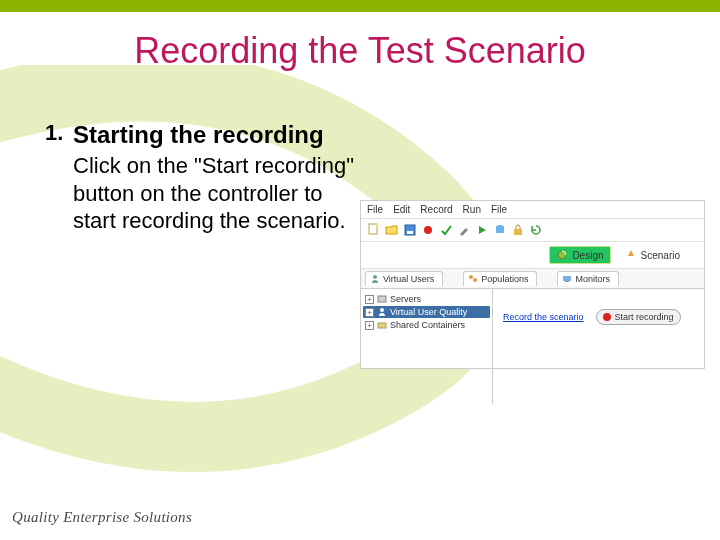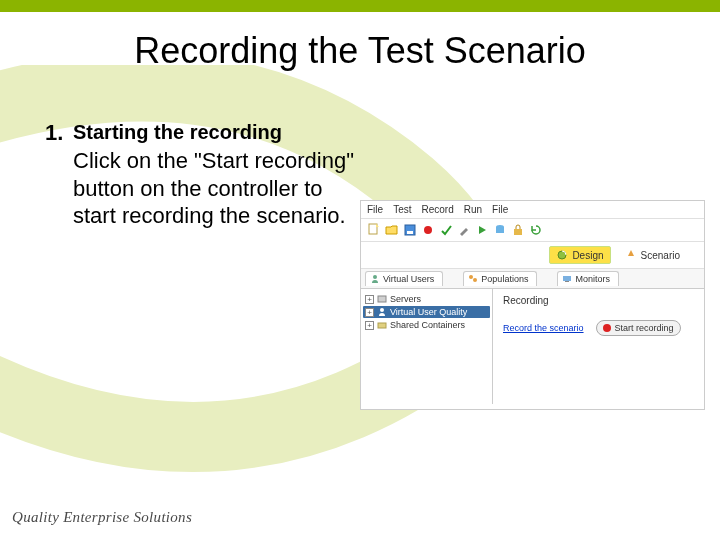--- a/index.html
+++ b/index.html
@@ -27,58 +27,58 @@
     z-index: 0;
   }
   .slide-title {
     position: absolute;
     top: 30px;
     left: 0;
     right: 0;
     text-align: center;
     font-size: 36px;
     font-weight: normal;
-    color: #000000;
+    color: #be185d;
     z-index: 2;
   }
   .content-area {
     position: absolute;
     top: 120px;
     left: 45px;
     width: 310px;
     z-index: 2;
   }
   .list-number {
     font-size: 22px;
     font-weight: bold;
     color: #000;
     float: left;
     width: 28px;
   }
   .list-body {
     margin-left: 28px;
   }
   .list-heading {
-    font-size: 20px;
+    font-size: 24px;
     font-weight: bold;
     color: #000;
     line-height: 1.25;
     margin-bottom: 2px;
   }
   .list-text {
     font-size: 22px;
     color: #000;
     line-height: 1.25;
   }
   .screenshot {
     position: absolute;
     top: 200px;
     left: 360px;
     width: 345px;
-    height: 210px;
+    height: 169px;
     background: #fff;
     border: 1px solid #ccc;
     z-index: 2;
   }
   .ss-menubar {
     display: flex;
     gap: 10px;
     padding: 3px 6px;
     font-size: 10px;
     color: #333;
@@ -106,21 +106,21 @@
     display: inline-flex;
     align-items: center;
     gap: 4px;
     font-size: 10px;
     color: #333;
     padding: 2px 6px;
     border-radius: 2px;
   }
   .mode-btn.active {
     border: 1px solid #c8e080;
-    background: #fde047;
+    background: #22c55e;
   }
   .mode-btn .mode-icon {
     width: 12px; height: 12px;
     display: inline-block;
   }
   .ss-tabs {
     display: flex;
     gap: 20px;
     padding: 2px 4px;
     border-bottom: 1px solid #ccc;
@@ -248,21 +248,21 @@
   <div class="list-body">
     <div class="list-heading">Starting the recording</div>
     <div class="list-text">Click on the "Start recording" button on the controller to start recording the scenario.</div>
   </div>
 </div>
 
 <div class="screenshot">
 
   <div class="ss-menubar">
     <span>File</span>
-    <span>Test</span>
+    <span>Edit</span>
     <span>Record</span>
     <span>Run</span>
     <span>File</span>
   </div>
 
   <div class="ss-toolbar">
     <span class="tb-icon"><svg viewBox="0 0 14 14">
           <rect x="2" y="1" width="8" height="10" fill="#fff" stroke="#bba34a"></rect>
           <path d="M9 1 L12 4 L9 4 Z" fill="#ffe680"></path>
         </svg></span>
@@ -362,21 +362,20 @@
       <div class="tree-item">
         <span class="plusminus">+</span>
         <span class="node-icon"><svg viewBox="0 0 10 10">
               <rect x="1" y="3" width="8" height="5" fill="#e0d080" stroke="#b0a050"></rect>
             </svg></span>
         <span>Shared Containers</span>
       </div>
     </div>
 
     <div class="ss-right">
-      <div class="ss-section-label">Recording</div>
       <div class="ss-actions">
         <span class="ss-link">Record the scenario</span>
         <span class="ss-btn">
           <span class="record-dot"></span>
           <span>Start recording</span>
         </span>
       </div>
     </div>
   </div>
 </div>

